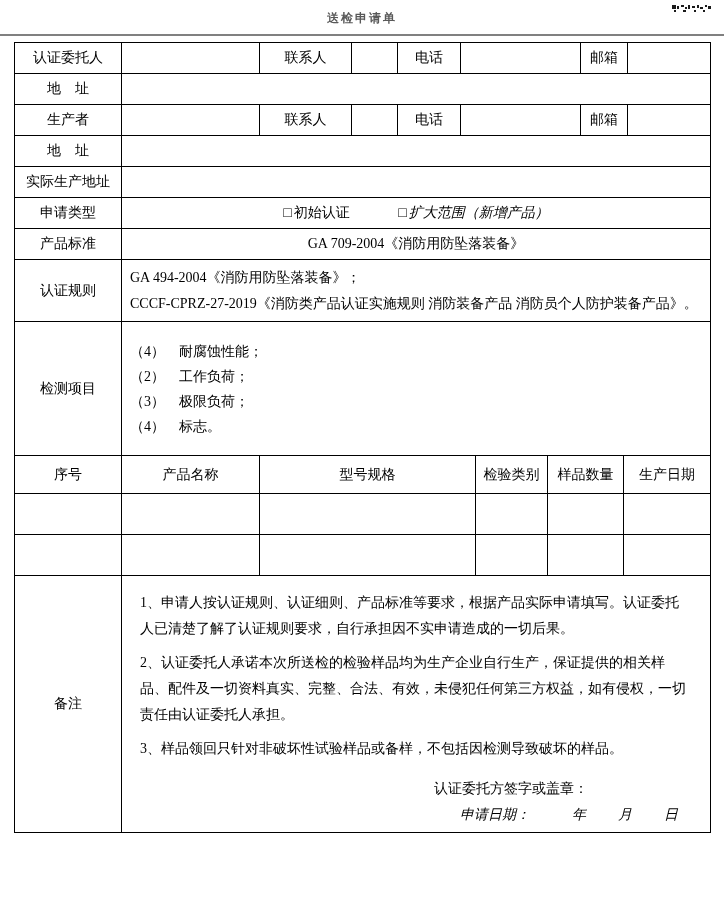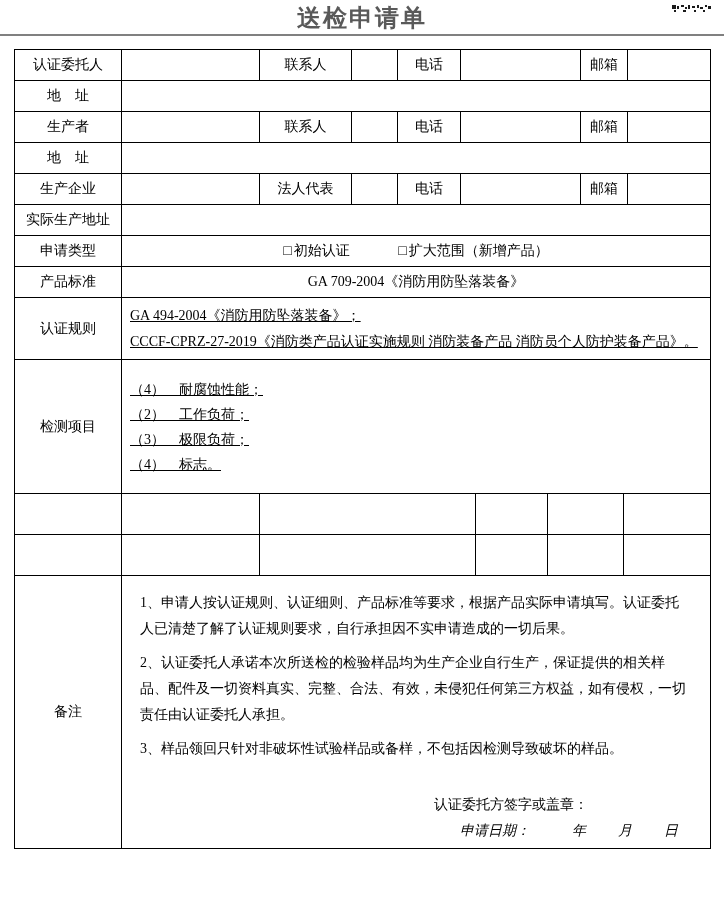--- a/index.html
+++ b/index.html
@@ -1,51 +1,51 @@
 <!DOCTYPE html>
 <html><head>
 <meta charset="utf-8">
 <style>
   html,body{margin:0;padding:0;background:#ffffff;}
   body{width:724px;font-family:"Liberation Serif","DejaVu Serif",serif;color:#000;}
   .page{position:relative;width:724px;height:921px;background:#fff;overflow:hidden;}
 
   .qr-fragment{position:absolute;top:0;right:12px;width:40px;height:9px;}
 
-  .doc-title{margin:0;padding-top:5px;text-align:center;font-size:24px;font-weight:bold;
+  .doc-title{margin:0;padding-top:5px;text-align:center;font-size:12px;font-weight:bold;
              color:#595959;letter-spacing:2px;line-height:26px;}
   .title-rule{border:none;border-top:2px solid #808080;margin:3px 0 0 0;}
 
   table{border-collapse:collapse;table-layout:fixed;margin-left:14px;width:697px;}
   td,th{border:1px solid #000;font-size:14px;font-weight:normal;padding:0 4px;
         overflow:hidden;vertical-align:middle;word-break:break-all;}
-  .tbl-top{margin-top:13px;}
+  .tbl-top{margin-top:6px;}
   .stack{margin-top:-1px;}
 
   tr.r-std  td{height:30px;}
   tr.r-basis td{height:61px;}
   tr.r-items td{height:133px;}
   tr.r-phead th{height:37px;}
   tr.r-pempty td{height:40px;}
   tr.r-remarks td{height:228px;}
 
   .lbl{text-align:center;}
   .ctr{text-align:center;}
-  .lft{text-align:left;padding-left:8px;text-decoration:underline;}
+  .lft{text-align:left;padding-left:8px;}
 
   .opt{display:inline-block;}
-  .opt + .opt{margin-left:45px;}
+  .opt + .opt{margin-left:45px;font-style:italic;}
   .cb{display:inline-block;margin-right:2px;}
 
   .basis-line{line-height:26px;}
   .item-line{line-height:25px;}
 
   .remarks-cell{vertical-align:top;padding:6px 10px 4px 10px;}
   .remark-p{margin:8px;line-height:26px;text-align:left;}
-  .sign-block{margin-top:30px;}
+  .sign-block{margin-top:14px;}
   .sign-line{text-align:right;padding-right:112px;line-height:26px;}
   .date-line{text-align:right;padding-right:22px;line-height:26px;font-style:italic;}
   .d-gap1{margin-left:42px;}
   .d-gap2{margin-left:32px;}
 </style>
 </head>
 <body>
 
 <div class="page">
 
@@ -105,30 +105,20 @@
       <td class="lbl">电话</td>
       <td></td>
       <td class="lbl">邮箱</td>
       <td></td>
     </tr>
     <tr class="r-std">
       <td class="lbl">地　址</td>
       <td colspan="7"></td>
     </tr>
     <tr class="r-std">
-      <td class="lbl">生产企业</td>
-      <td></td>
-      <td class="lbl">法人代表</td>
-      <td></td>
-      <td class="lbl">电话</td>
-      <td></td>
-      <td class="lbl">邮箱</td>
-      <td></td>
-    </tr>
-    <tr class="r-std">
       <td class="lbl">实际生产地址</td>
       <td colspan="7"></td>
     </tr>
     <tr class="r-std">
       <td class="lbl">申请类型</td>
       <td colspan="7" class="ctr">
         <span class="opt"><span class="cb">□</span><span>初始认证</span></span>
         <span class="opt"><span class="cb">□</span><span>扩大范围（新增产品）</span></span>
       </td>
     </tr>
@@ -158,20 +148,28 @@
   <table class="stack">
     <colgroup>
       <col style="width:107px">
         <col style="width:138px">
         <col style="width:216px">
       <col style="width:72px">
         <col style="width:76px">
         <col>
     </colgroup>
     <tbody>
+        <tr class="r-phead">
+      <th>序号</th>
+      <th>产品名称</th>
+      <th>型号规格</th>
+      <th>检验类别</th>
+      <th>样品数量</th>
+      <th>生产日期</th>
+    </tr>
     <tr class="r-pempty">
       <td></td>
       <td></td>
       <td></td>
       <td></td>
       <td></td>
       <td></td>
     </tr>
     <tr class="r-pempty">
       <td></td>

